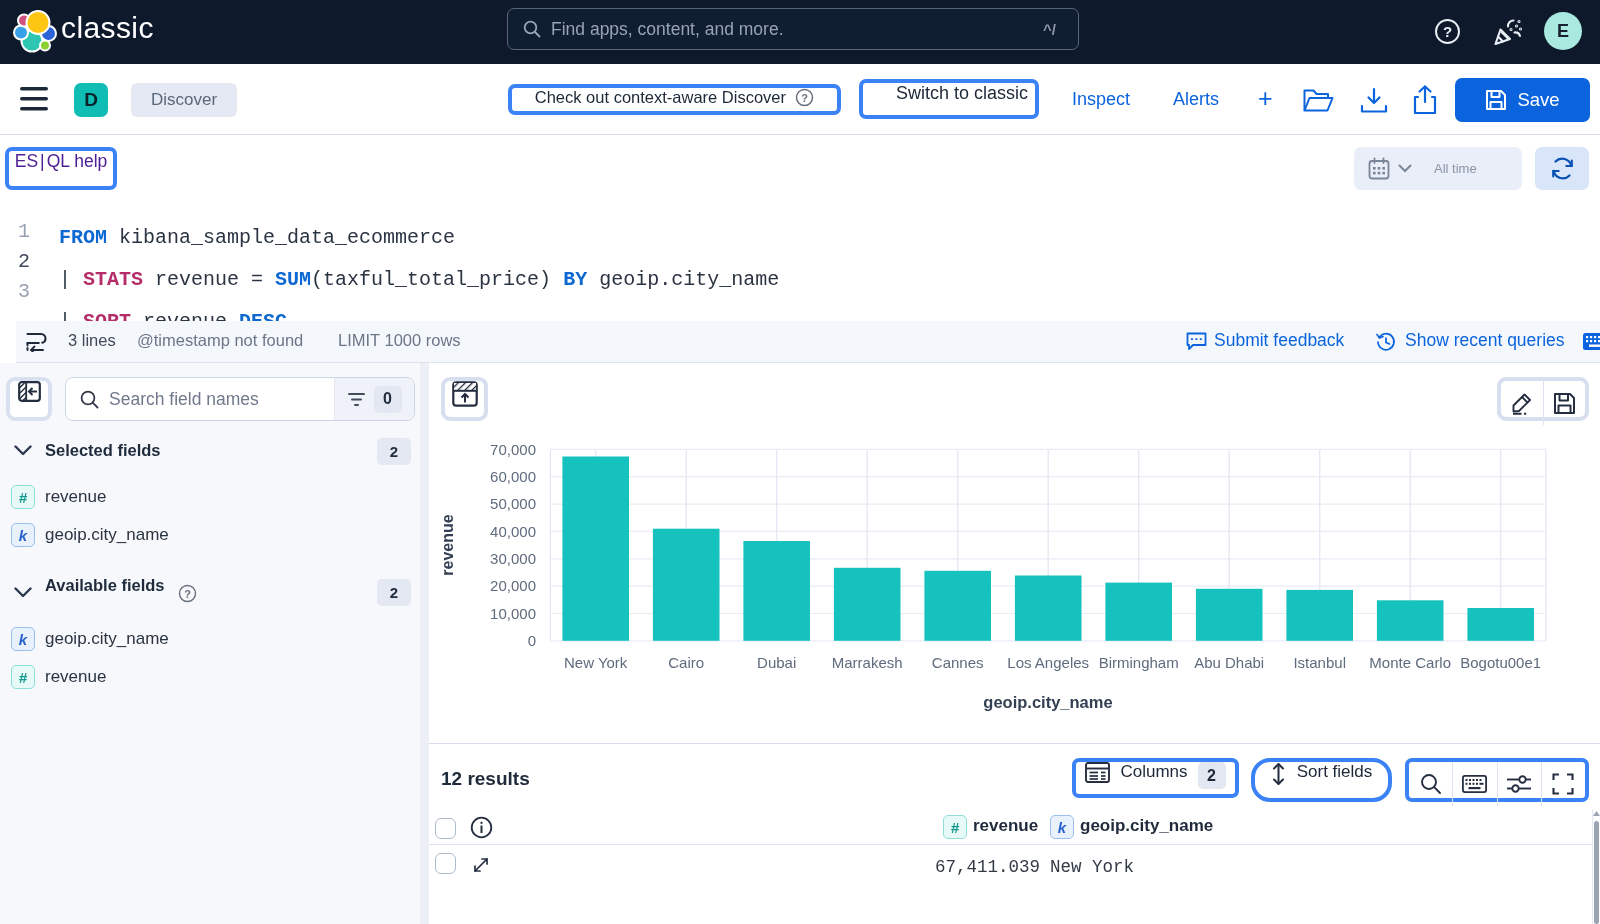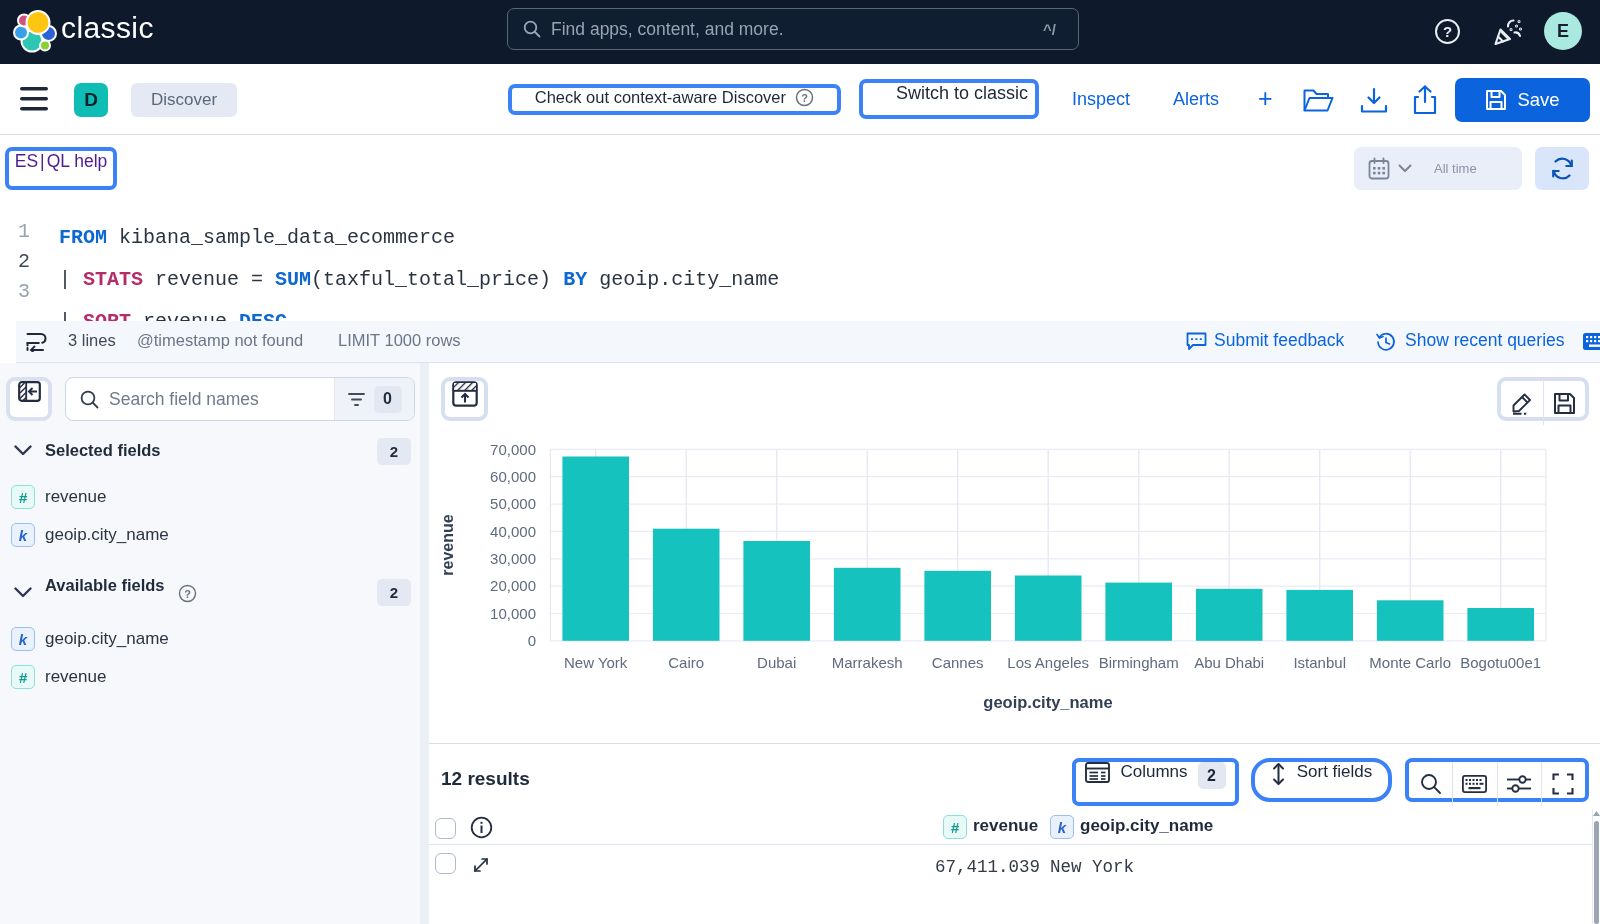--- a/index.html
+++ b/index.html
@@ -329,21 +329,21 @@
         <text x="709.7" y="245" font-size="15" fill="#5f6b7e" text-anchor="middle">Birmingham</text>
         <text x="800.2" y="245" font-size="15" fill="#5f6b7e" text-anchor="middle">Abu Dhabi</text>
         <text x="890.7" y="245" font-size="15" fill="#5f6b7e" text-anchor="middle">Istanbul</text>
         <text x="981.2" y="245" font-size="15" fill="#5f6b7e" text-anchor="middle">Monte Carlo</text>
         <text x="1071.7" y="245" font-size="15" fill="#5f6b7e" text-anchor="middle">Bogotu00e1</text>
         <text x="24" y="122" font-size="16" font-weight="bold" fill="#333f52" text-anchor="middle" transform="rotate(-90 24 122)">revenue</text>
         <text x="619" y="285" font-size="16.5" font-weight="bold" fill="#333f52" text-anchor="middle">geoip.city_name</text>
       </svg>
       <div class="abs" style="left:429px;top:380px;width:1171px;height:1px;background:#d8dee9;"></div>
       <div class="abs" style="left:441px;top:405px;color:#1f2a3b;font-size:19px;font-weight:bold;">12 results</div>
-      <div class="btn" style="left:1072px;top:395px;width:167px;height:48px;font-size:17px;">
+      <div class="btn" style="left:1072px;top:395px;width:167px;height:40px;font-size:17px;">
         <svg width="25" height="21" viewBox="0 0 25 21" fill="none" stroke="#252e40" stroke-width="1.9">
             <rect x="1" y="1" width="23" height="19" rx="2"></rect>
             <line x1="1" y1="6.5" x2="24" y2="6.5"></line>
             <g stroke-width="1.7">
               <line x1="4.5" y1="10.5" x2="13" y2="10.5"></line>
               <line x1="4.5" y1="14" x2="13" y2="14"></line>
               <line x1="4.5" y1="17" x2="13" y2="17"></line>
               <line x1="16" y1="10.5" x2="20.5" y2="10.5"></line>
               <line x1="16" y1="14" x2="20.5" y2="14"></line>
               <line x1="16" y1="17" x2="20.5" y2="17"></line>

